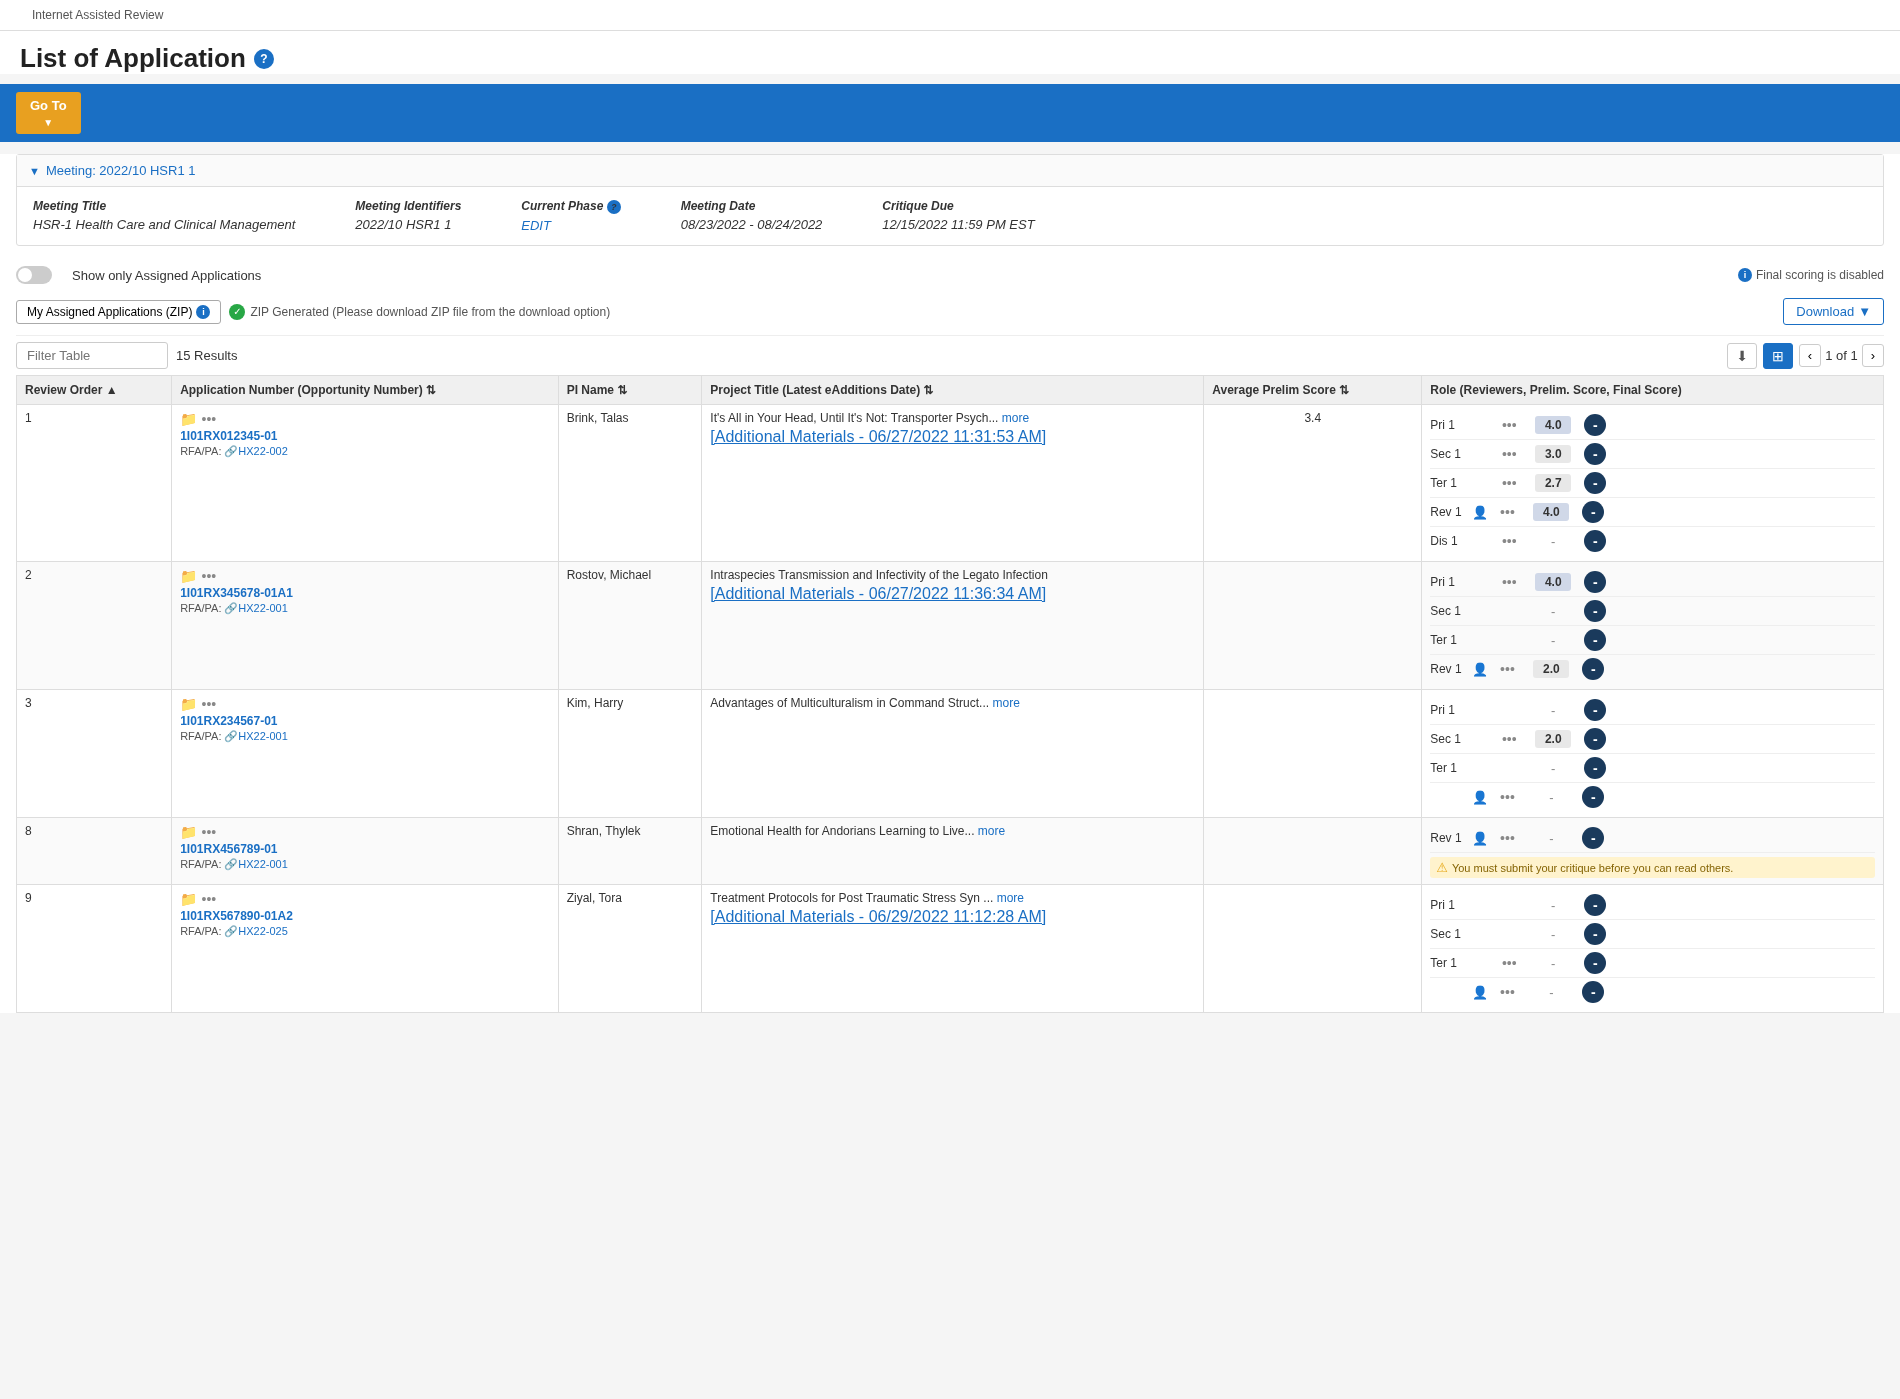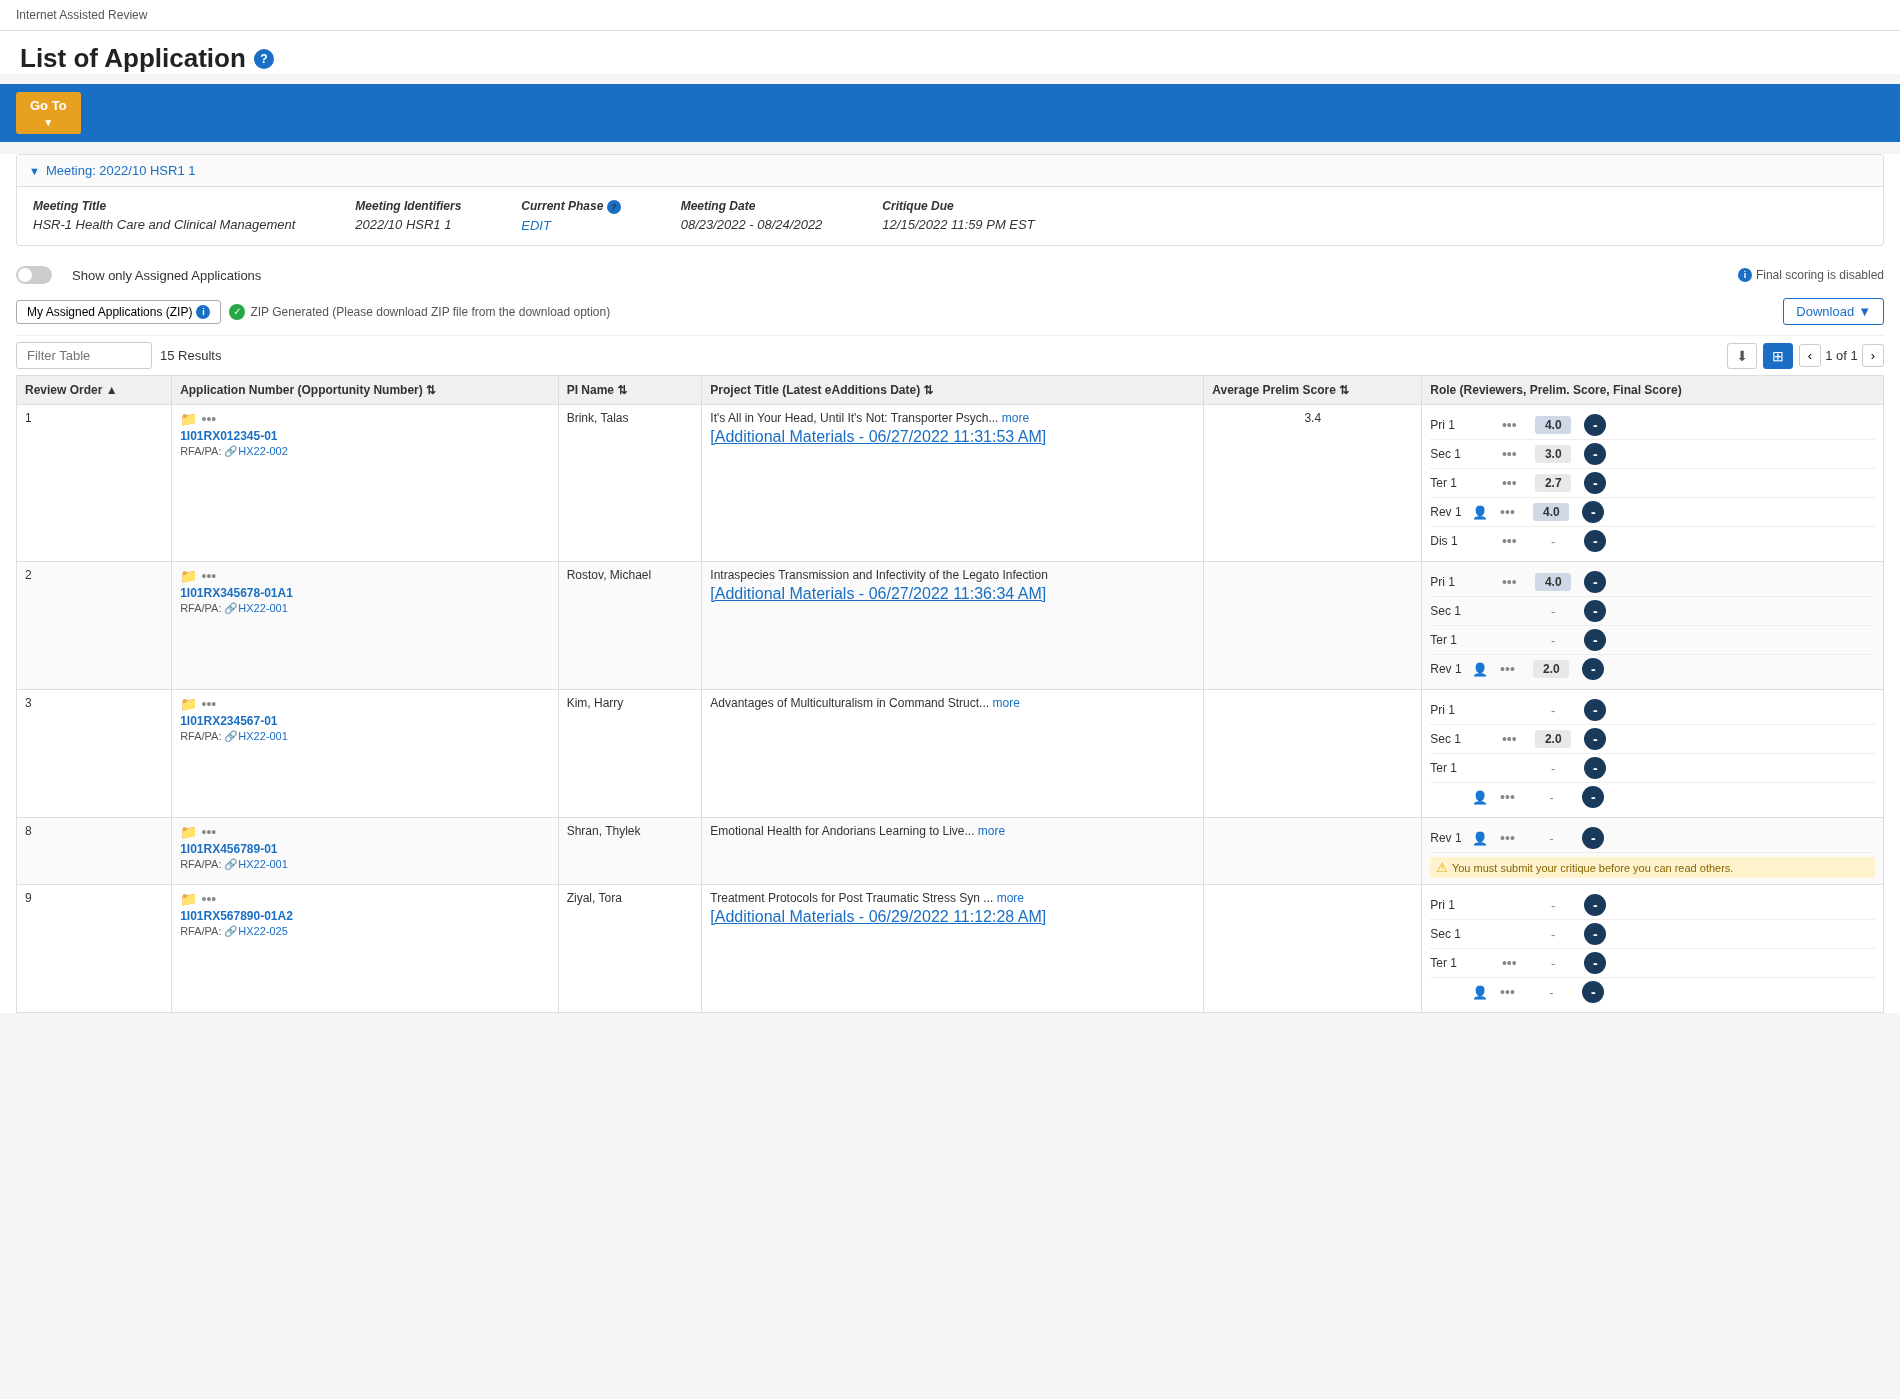--- a/index.html
+++ b/index.html
@@ -1,18 +1,18 @@
 <!DOCTYPE html>
 <html><head>
   <meta charset="utf-8">
   <style>
     * { box-sizing: border-box; margin: 0; padding: 0; }
     body { font-family: Arial, sans-serif; font-size: 13px; color: #333; background: #f5f5f5; }
 
-    .top-bar { background: #fff; border-bottom: 1px solid #ddd; padding: 8px 16px; font-size: 12px; color: #555; }
+    .top-bar { background: #fff; border-bottom: 1px solid #ddd; padding: 8px 32px; font-size: 12px; color: #555; }
 
     .page-header { background: #fff; padding: 12px 20px 0 20px; border-bottom: none; }
     .page-title { font-size: 26px; font-weight: bold; color: #222; display: flex; align-items: center; gap: 8px; margin-bottom: 10px; }
     .help-icon { width: 20px; height: 20px; background: #1a6fc4; border-radius: 50%; color: #fff; font-size: 12px; font-weight: bold; display: inline-flex; align-items: center; justify-content: center; cursor: pointer; }
 
     .nav-bar { background: #1a6fc4; padding: 8px 16px; display: flex; align-items: center; gap: 8px; }
     .goto-btn { background: #e8a020; color: #fff; border: none; padding: 6px 14px; font-size: 13px; font-weight: bold; border-radius: 3px; cursor: pointer; display: flex; align-items: center; gap: 4px; flex-direction: column; }
     .goto-btn .arrow { font-size: 10px; }
 
     .content { background: #fff; margin: 0; padding: 0 16px; }
@@ -35,21 +35,21 @@
     .info-icon-sm { width: 14px; height: 14px; background: #1a6fc4; border-radius: 50%; color: #fff; font-size: 9px; font-weight: bold; display: inline-flex; align-items: center; justify-content: center; }
 
     .zip-row { display: flex; align-items: center; justify-content: space-between; padding: 6px 0 10px 0; }
     .zip-left { display: flex; align-items: center; gap: 8px; }
     .zip-btn { border: 1px solid #aaa; background: #fff; padding: 4px 10px; font-size: 12px; border-radius: 3px; cursor: pointer; display: flex; align-items: center; gap: 4px; }
     .zip-status { display: flex; align-items: center; gap: 5px; color: #555; font-size: 12px; }
     .check-circle { width: 16px; height: 16px; background: #28a745; border-radius: 50%; color: #fff; font-size: 10px; display: inline-flex; align-items: center; justify-content: center; }
     .download-btn { border: 1px solid #1a6fc4; background: #fff; color: #1a6fc4; padding: 5px 12px; font-size: 13px; border-radius: 3px; cursor: pointer; display: flex; align-items: center; gap: 4px; }
 
     .table-controls { display: flex; align-items: center; justify-content: space-between; padding: 6px 0; border-top: 1px solid #eee; }
-    .filter-input { border: 1px solid #ccc; padding: 5px 10px; font-size: 13px; border-radius: 3px; width: 136px; color: #999; }
+    .filter-input { border: 1px solid #ccc; padding: 5px 10px; font-size: 13px; border-radius: 3px; width: 152px; color: #999; }
     .table-right { display: flex; align-items: center; gap: 6px; }
     .icon-btn { border: 1px solid #ccc; background: #fff; padding: 4px 8px; border-radius: 3px; cursor: pointer; font-size: 14px; color: #555; }
     .icon-btn.active { background: #1a6fc4; color: #fff; border-color: #1a6fc4; }
     .pagination { display: flex; align-items: center; gap: 4px; font-size: 13px; }
     .page-nav { border: 1px solid #ccc; background: #fff; padding: 3px 8px; border-radius: 3px; cursor: pointer; font-size: 13px; }
 
     table { width: 100%; border-collapse: collapse; font-size: 12px; }
     thead th { background: #f0f0f0; border: 1px solid #ddd; padding: 7px 8px; text-align: left; font-weight: bold; font-size: 12px; color: #333; vertical-align: bottom; }
     tbody td { border: 1px solid #ddd; padding: 6px 8px; vertical-align: top; }
     tbody tr:nth-child(even) { background: #fafafa; }

